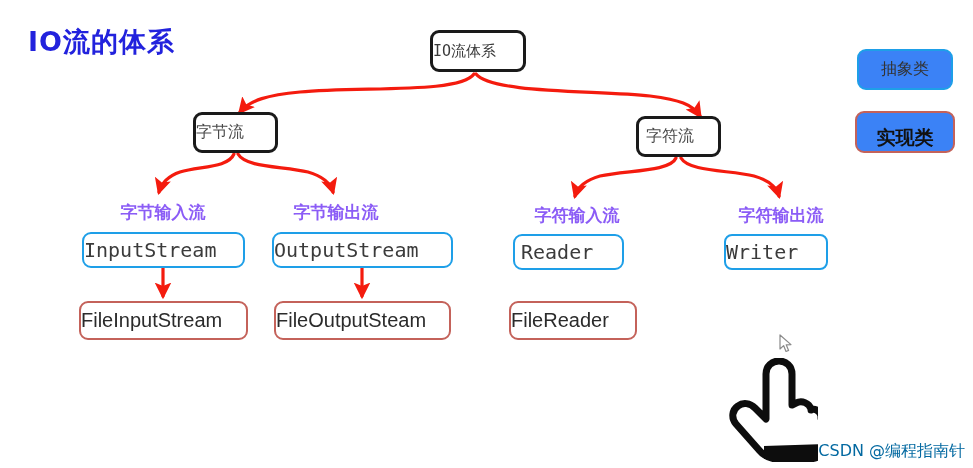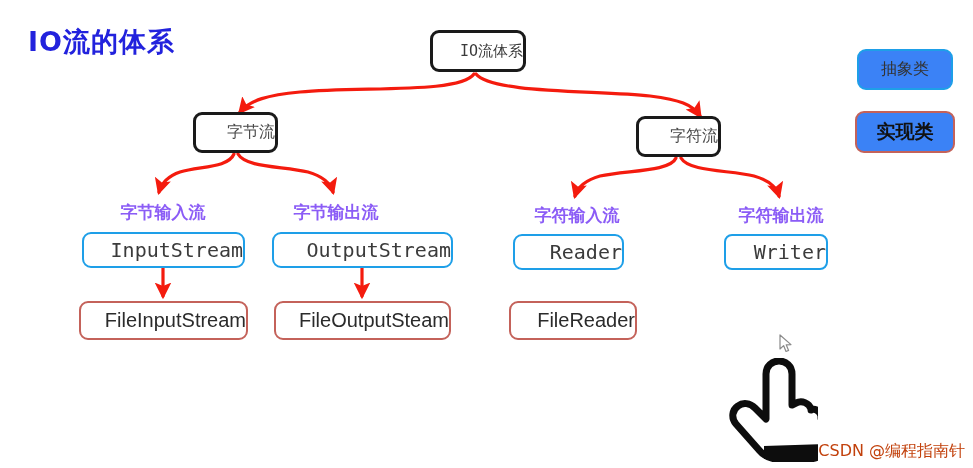--- a/index.html
+++ b/index.html
@@ -38,21 +38,21 @@
     font-family: "DejaVu Sans", sans-serif;
     white-space: nowrap;
   }
 
   
   .node {
     position: absolute;
     box-sizing: border-box;
     display: flex;
     align-items: center;
-    justify-content: flex-end;
+    justify-content: flex-start;
     background: #ffffff;
     white-space: nowrap;
     z-index: 3;
   }
   .node.root {
     border: 3px solid #1a1a1a;
     border-radius: 9px;
     font-family: "DejaVu Sans Mono", monospace;
     font-size: 15px;
     color: #3a3a3a;
@@ -110,20 +110,21 @@
     font-size: 16px;
     color: #333333;
   }
   .legend-box.impl-key {
     border: 2.5px solid #c4625a;
     border-radius: 9px;
     font-family: "DejaVu Sans", sans-serif;
     font-size: 19px;
     font-weight: bold;
     color: #111111;
+    align-items: flex-end;
   }
 
   
   #hand-cursor {
     position: absolute;
     left: 726px;
     top: 358px;
     width: 92px;
     height: 104px;
     z-index: 6;
@@ -137,21 +138,21 @@
     z-index: 6;
   }
 
   
   #watermark {
     position: absolute;
     right: 8px;
     bottom: 6px;
     font-family: "DejaVu Sans", sans-serif;
     font-size: 16px;
-    color: #c2410c;
+    color: #0369a1;
     white-space: nowrap;
     z-index: 5;
   }
 </style>
 </head>
 <body>
 
 <div id="canvas">
 
   <svg id="edges" viewBox="0 0 973 468" xmlns="http://www.w3.org/2000/svg">
@@ -182,36 +183,36 @@
 
   <div id="title">IO流的体系</div>
 
   <div class="node root" style="left:430px; top:30px; width:96px; height:42px;">
     <span>IO流体系</span>
   </div>
 
   <div class="node level2" style="left:193px; top:112px; width:85px; height:41px;">
     <span>字节流</span>
   </div>
-  <div class="node level2" style="left:636px; top:116px; width:85px; height:41px;">
+  <div class="node level2" style="left:636px; top:116px; width:85px; height:41px;padding-left:7px;">
     <span>字符流</span>
   </div>
 
   <div class="caption" style="left:89px; top:201px; width:148px;">字节输入流</div>
   <div class="caption" style="left:262px; top:201px; width:148px;">字节输出流</div>
   <div class="caption" style="left:503px; top:204px; width:148px;">字符输入流</div>
   <div class="caption" style="left:707px; top:204px; width:148px;">字符输出流</div>
 
   <div class="node abstract" style="left:82px; top:232px; width:163px; height:36px;">
     <span>InputStream</span>
   </div>
   <div class="node abstract" style="left:272px; top:232px; width:181px; height:36px;">
     <span>OutputStream</span>
   </div>
-  <div class="node abstract" style="left:513px; top:234px; width:111px; height:36px;">
+  <div class="node abstract" style="left:513px; top:234px; width:111px; height:36px;padding-left:6px;">
     <span>Reader</span>
   </div>
   <div class="node abstract" style="left:724px; top:234px; width:104px; height:36px;border-radius:8px;">
     <span>Writer</span>
   </div>
 
   <div class="node impl" style="left:274px; top:301px; width:177px; height:39px;">
     <span>FileOutputSteam</span>
   </div>
   <div class="node impl" style="left:79px; top:301px; width:169px; height:39px;">

